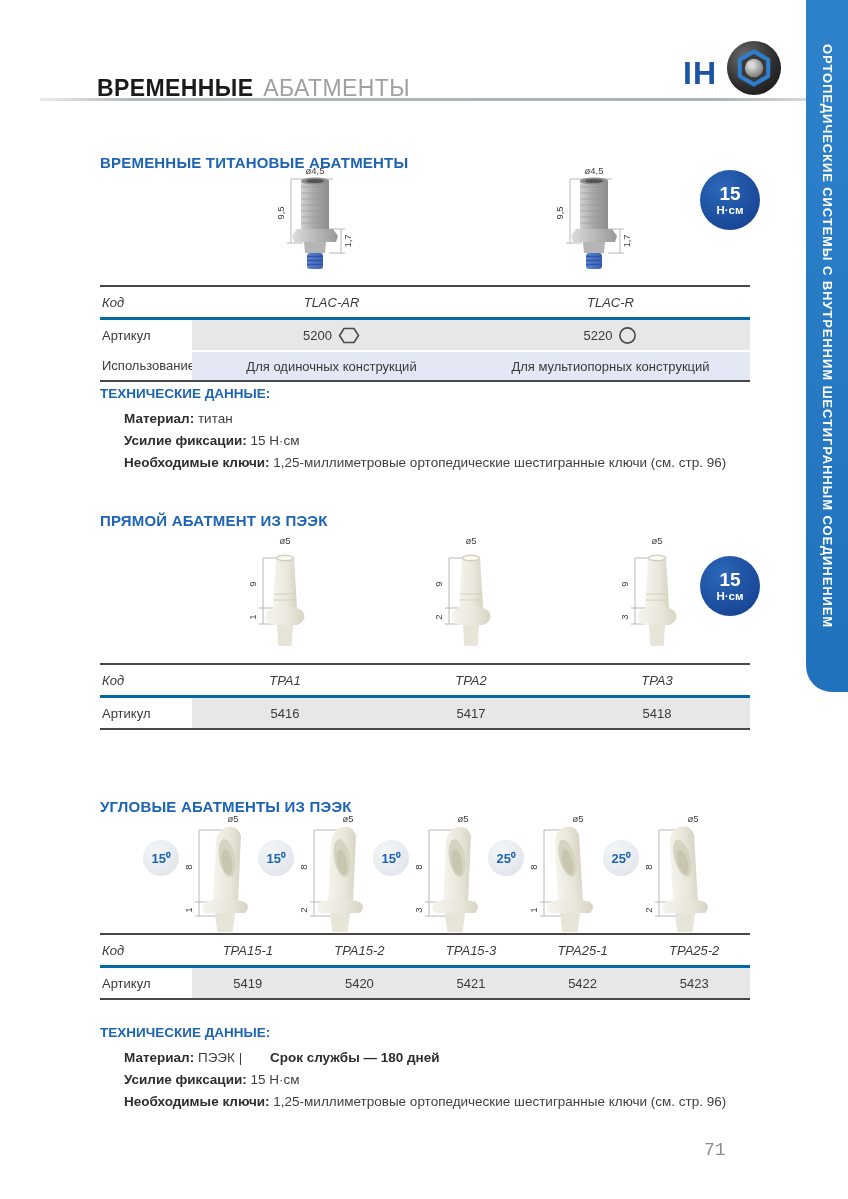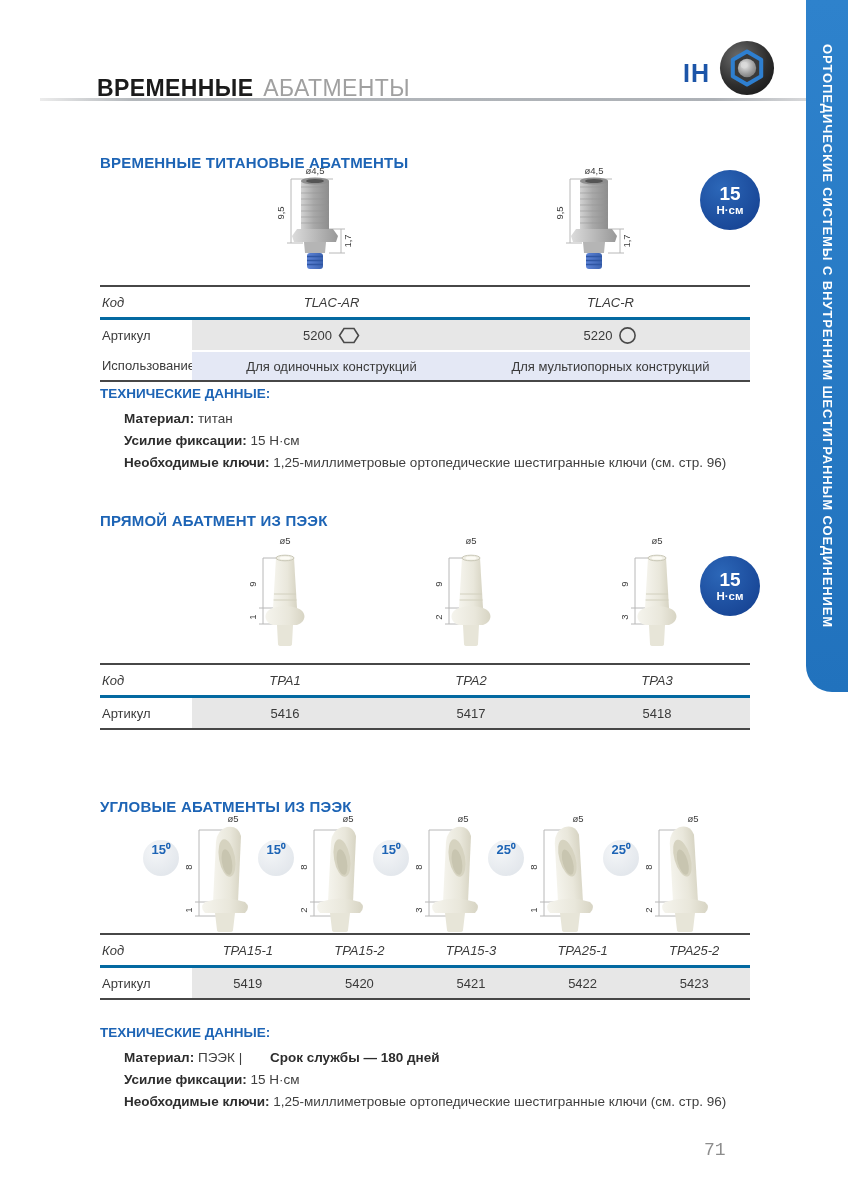--- a/index.html
+++ b/index.html
@@ -11,21 +11,21 @@
            background:linear-gradient(180deg,#2e82cc,#2172bd);border-radius:0 0 0 26px;
            display:flex;justify-content:center;}
   .sidetab span{writing-mode:vertical-rl;color:#ffffff;font-size:13px;font-weight:700;
                 letter-spacing:0.9px;margin-top:44px;white-space:nowrap;}
 
   
   .page-title{position:absolute;left:97px;top:60px;font-size:23px;letter-spacing:0.4px;white-space:nowrap;}
   .t-bold{color:#1b1b1b;font-weight:700;}
   .t-light{color:#a0a0a0;font-weight:400;margin-left:3px;}
   .brand{position:absolute;left:683px;top:40px;display:flex;align-items:center;gap:9px;}
-  .ih{color:#1c55a8;font-weight:700;font-size:25px;letter-spacing:1px;margin-top:10px;}
+  .ih{color:#1c55a8;font-weight:700;font-size:32px;letter-spacing:1px;margin-top:10px;}
   .rule{position:absolute;top:98px;left:40px;width:766px;height:3px;
         background:linear-gradient(to right,#ececec,#b4b8bc 12%,#adb1b6 88%,#d7d8da);}
 
   
   .section-title{position:absolute;left:100px;color:#1d64b5;font-size:15px;font-weight:700;letter-spacing:0.2px;}
   #s1-title{top:142px;} #s2-title{top:500px;} #s3-title{top:786px;}
 
   
   .figrow{position:absolute;}
   #figs1{left:84px;top:163px;width:650px;height:116px;}
@@ -41,21 +41,21 @@
                 background:radial-gradient(circle at 35% 30%,#2c67b8,#123c8c);
                 color:#fff;display:flex;flex-direction:column;align-items:center;justify-content:center;line-height:1;}
   .tb-v{font-size:19px;font-weight:700;}
   .tb-u{font-size:11.5px;font-weight:700;margin-top:2px;}
   #badge1{left:700px;top:170px;} #badge2{left:700px;top:556px;}
 
   
   .angle-badge{position:absolute;left:2px;top:30px;width:36px;height:36px;border-radius:50%;
                background:radial-gradient(circle at 35% 30%,#f4f6f8,#dde2e8);
                color:#1d64b5;font-weight:700;font-size:13px;
-               display:flex;justify-content:center;}
+               display:flex;align-items:center;justify-content:center;}
 
   
   .ptable{position:absolute;left:100px;width:650px;font-size:13px;color:#3a3a3a;border-bottom:2px solid #474747;}
   .trow{display:grid;align-items:center;height:30px;}
   .cols2{grid-template-columns:92px 1fr 1fr;}
   .cols3{grid-template-columns:92px 1fr 1fr 1fr;}
   .cols5{grid-template-columns:92px 1fr 1fr 1fr 1fr 1fr;}
   .cell{height:100%;display:flex;align-items:center;justify-content:center;gap:6px;text-align:center;box-sizing:border-box;}
   .rlabel{text-align:left;padding-left:2px;}
   .row-head{border-top:2px solid #474747;border-bottom:3px solid #0369a1;font-style:italic;}

